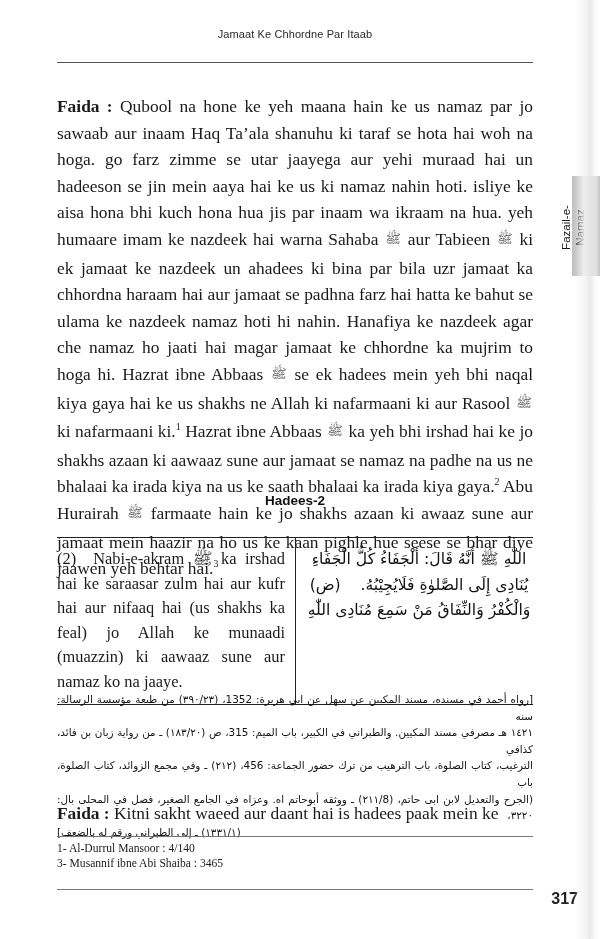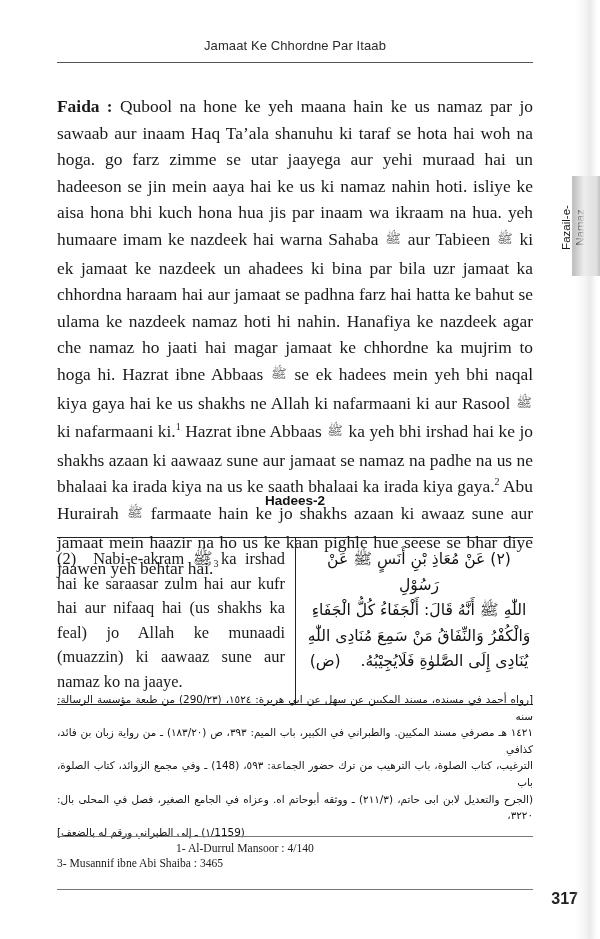--- a/index.html
+++ b/index.html
@@ -34,25 +34,25 @@
         rgba(245,245,245,0.85) 38%,
         rgba(232,232,232,0.9) 62%,
         rgba(250,250,250,0.55) 85%,
         rgba(255,255,255,0) 100%);
     pointer-events: none;
   }
 
   
   #running-head {
     position: absolute;
-    left: 57px; top: 38px;
-    width: 476px;
-    text-align: center;
-    font-family: "Liberation Sans", sans-serif;
-    font-size: 13px;
+    left: 57px; top: 28px;
+    width: 476px;
+    text-align: center;
+    font-family: "Liberation Sans", sans-serif;
+    font-size: 11px;
     letter-spacing: .1px;
     color: #2b2b2b;
   }
   #head-rule {
     position: absolute;
     left: 57px; top: 62px;
     width: 476px; height: 1px;
     background: #555;
   }
 
@@ -164,21 +164,21 @@
     background: #777;
   }
   #footnotes {
     position: absolute;
     left: 57px; top: 841px;
     width: 476px;
     font-size: 11.6px;
     line-height: 15.4px;
     color: #1a1a1a;
   }
-  .fn-row { display: flex; justify-content: center; }
+  .fn-row { display: flex; }
   .fn-col { width: 50%; }
 
   
   #bottom-rule {
     position: absolute;
     left: 57px; top: 889px;
     width: 476px; height: 1px;
     background: #777;
   }
   #folio {
@@ -223,35 +223,35 @@
 
   <div id="body-col">
     <p class="para"><b>Faida :</b><span> Qubool na hone ke yeh maana hain ke us namaz par jo sawaab aur inaam Haq Ta’ala shanuhu ki taraf se hota hai woh na hoga. go farz zimme se utar jaayega aur yehi muraad hai un hadeeson se jin mein aaya hai ke us ki namaz nahin hoti. isliye ke aisa hona bhi kuch hona hua jis par inaam wa ikraam na hua. yeh humaare imam ke nazdeek hai warna Sahaba </span><span class="hon">ﷺ</span><span> aur Tabieen </span><span class="hon">ﷺ</span><span> ki ek jamaat ke nazdeek un ahadees ki bina par bila uzr jamaat ka chhordna haraam hai aur jamaat se padhna farz hai hatta ke bahut se ulama ke nazdeek namaz hoti hi nahin. Hanafiya ke nazdeek agar che namaz ho jaati hai magar jamaat ke chhordne ka mujrim to hoga hi. Hazrat ibne Abbaas </span><span class="hon">ﷺ</span><span> se ek hadees mein yeh bhi naqal kiya gaya hai ke us shakhs ne Allah ki nafarmaani ki aur Rasool </span><span class="hon">ﷺ</span><span> ki nafarmaani ki.</span><sup>1</sup><span> Hazrat ibne Abbaas </span><span class="hon">ﷺ</span><span> ka yeh bhi irshad hai ke jo shakhs azaan ki aawaaz sune aur jamaat se namaz na padhe na us ne bhalaai ka irada kiya na us ke saath bhalaai ka irada kiya gaya.</span><sup>2</sup><span> Abu Hurairah </span><span class="hon">ﷺ</span><span> farmaate hain ke jo shakhs azaan ki awaaz sune aur jamaat mein haazir na ho us ke kaan pighle hue seese se bhar diye jaawen yeh behtar hai.</span><sup>3</sup></p>
   </div>
 
   <div id="hadees-heading">Hadees-2</div>
 
   <div id="hadith-box">
     <div id="hadith-translit"><span>(2)</span>&nbsp;&nbsp;<span>Nabi-e-akram ﷺ ka irshad hai ke saraasar zulm hai aur kufr hai aur nifaaq hai (us shakhs ka feal) jo Allah ke munaadi (muazzin) ki aawaaz sune aur namaz ko na jaaye.</span></div>
     <div id="hadith-arabic">
-      <div>(٢) عَنْ مُعَاذِ بْنِ أَنَسٍ ﷺ عَنْ رَسُوْلِ</div>
       <div>اللّٰهِ ﷺ أَنَّهُ قَالَ: أَلْجَفَاءُ كُلُّ الْجَفَاءِ</div>
+      <div><span>يُنَادِى إِلَى الصَّلوٰةِ فَلَايُجِيْبُهُ.</span>&nbsp;&nbsp;&nbsp;&nbsp;<span>(ض)</span></div>
       <div>وَالْكُفْرُ وَالنِّفَاقُ مَنْ سَمِعَ مُنَادِى اللّٰهِ</div>
-      <div><span>يُنَادِى إِلَى الصَّلوٰةِ فَلَايُجِيْبُهُ.</span>&nbsp;&nbsp;&nbsp;&nbsp;<span>(ض)</span></div>
     </div>
   </div>
 
   <div id="takhreej">
-    <div>[رواه أحمد في مسنده، مسند المكيين عن سهل عن ابي هريرة: ١٥٢٤، (290/٢٣) من طبعة مؤسسة الرسالة: سنه</div>
-    <div>١٤٢١ هـ مصرفي مسند المكيين. والطبراني في الكبير، باب الميم: ٣٩٣، ص (١٨٣/٢٠) ـ من رواية زبان بن فائد، كذافي</div>
-    <div>الترغيب، كتاب الصلوة، باب الترهيب من ترك حضور الجماعة: ٥٩٣، (148) ـ وفي مجمع الزوائد، كتاب الصلوة، باب</div>
-    <div>(الجرح والتعديل لابن ابى حاتم، (٢١١/٣) ـ ووثقه أبوحاتم اه. وعزاه في الجامع الصغير، فصل في المحلى بال: ٣٢٢٠،</div>
-    <div class="last-line">(1159/١) ـ إلى الطبراني ورقم له بالضعف]</div>
-  </div>
-
+    <div>[رواه أحمد في مسنده، مسند المكيين عن سهل عن ابي هريرة: 1352، (٣٩٠/٢٣) من طبعة مؤسسة الرسالة: سنه</div>
+    <div>١٤٢١ هـ مصرفي مسند المكيين. والطبراني في الكبير، باب الميم: 315، ص (١٨٣/٢٠) ـ من رواية زبان بن فائد، كذافي</div>
+    <div>الترغيب، كتاب الصلوة، باب الترهيب من ترك حضور الجماعة: 456، (٢١٢) ـ وفي مجمع الزوائد، كتاب الصلوة، باب</div>
+    <div>(الجرح والتعديل لابن ابى حاتم، (٢١١/8) ـ ووثقه أبوحاتم اه. وعزاه في الجامع الصغير، فصل في المحلى بال: ٣٢٢٠،</div>
+    <div class="last-line">(١٣٣١/١) ـ إلى الطبراني ورقم له بالضعف]</div>
+  </div>
+
+  <div id="faida-2"><b>Faida :</b><span> Kitni sakht waeed aur daant hai is hadees paak mein ke</span></div>
 
   <div id="footnote-rule"></div>
   <div id="footnotes">
     <div class="fn-row">
       <div class="fn-col">1- Al-Durrul Mansoor : 4/140</div>
     </div>
     <div class="fn-row">
       <div class="fn-col">3- Musannif ibne Abi Shaiba : 3465</div>
       <div class="fn-col"></div>
     </div>

